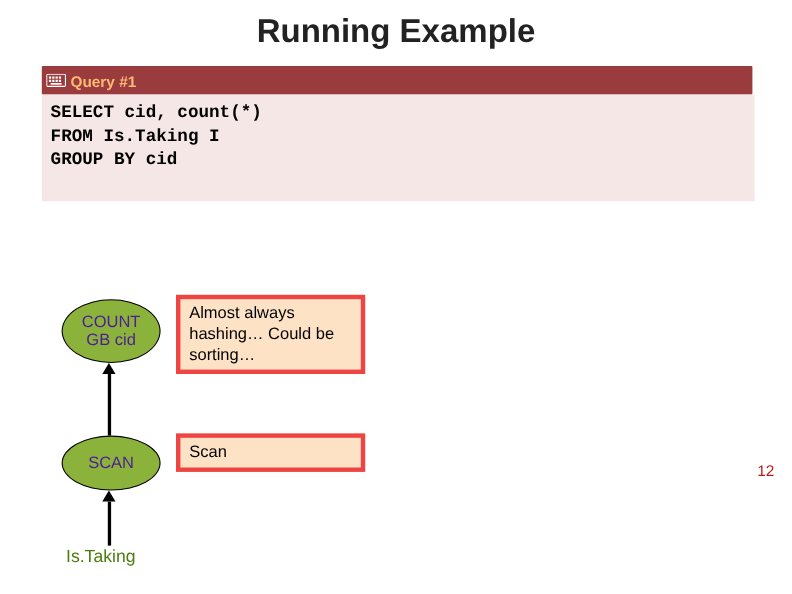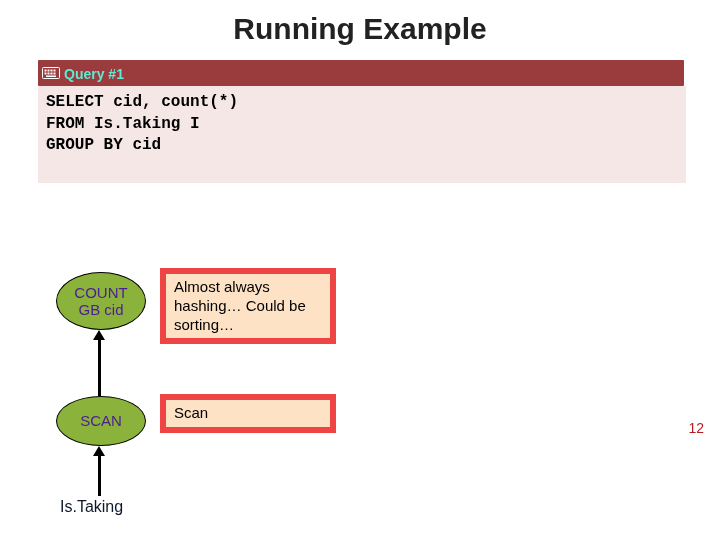--- a/index.html
+++ b/index.html
@@ -27,21 +27,21 @@
     font-weight: bold;
     color: #222;
   }
   .query-bar {
     position: absolute;
     top: 60px;
     left: 38px;
     width: 644px;
     height: 26px;
     background: #9a3b3d;
-    color: #5eead4;
+    color: #fdba74;
     font-size: 14px;
     font-weight: bold;
     line-height: 26px;
     padding-left: 2px;
     border-radius: 1px;
   }
   .query-bar .kb-icon {
     display: inline-block;
     vertical-align: middle;
     margin-right: 4px;
@@ -85,21 +85,21 @@
   }
   .node-scan {
     top: 396px;
     left: 56px;
     width: 88px;
     height: 48px;
   }
   .anno {
     position: absolute;
     background: #fde2c6;
-    border: 6px solid #ef4444;
+    border: 4px solid #ef4444;
     padding: 4px 8px;
     font-size: 15px;
     color: #000;
     line-height: 1.25;
   }
   .anno-count {
     top: 268px;
     left: 160px;
     width: 148px;
   }
@@ -107,21 +107,21 @@
     top: 394px;
     left: 160px;
     width: 148px;
     padding: 4px 8px;
   }
   .leaf-label {
     position: absolute;
     top: 498px;
     left: 60px;
     font-size: 16px;
-    color: #0f172a;
+    color: #4d7c0f;
   }
   .page-num {
     position: absolute;
     bottom: 0;
     right: 16px;
     font-size: 14px;
     color: #b91c1c;
   }
   .arrow-line {
     position: absolute;

